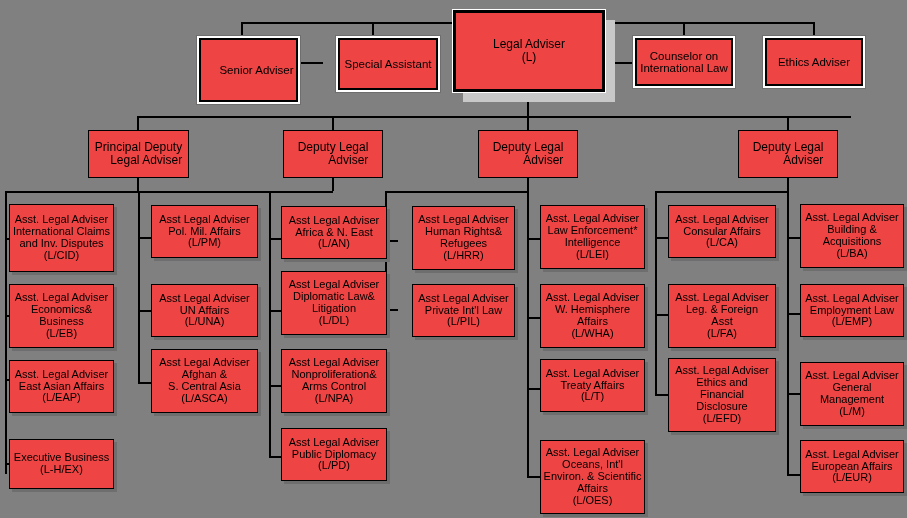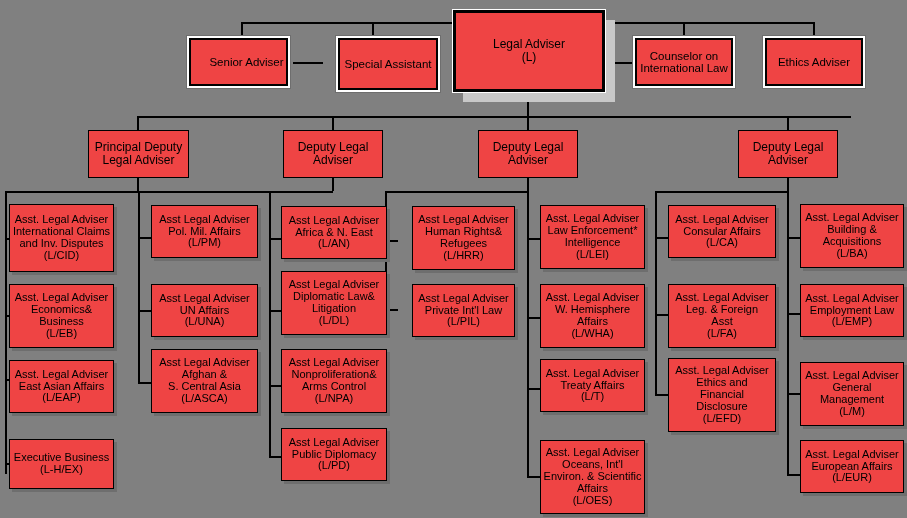--- a/index.html
+++ b/index.html
@@ -49,20 +49,21 @@
     border: 2px solid #000;
     outline: 2px solid #ffffff;
     outline-offset: 0px;
     font-size: 11.5px;
     box-shadow: 0 0 0 3px #6e6e6e;
   }
   
   .box.deputy {
     border: 1px solid #000;
     font-size: 12px;
+    text-align: right;
   }
   
   .box.leaf {
     border: 1px solid #000;
     font-size: 11px;
     box-shadow: 3px 3px 0 0 #6e6e6e;
     text-align: center;
   }
 </style>
 </head>
@@ -132,21 +133,21 @@
   <div class="ln lnh" style="left:655px; top:394px; width:13px;"></div>
 
   <div class="ln lnh" style="left:787px; top:237px; width:13px;"></div>
   <div class="ln lnh" style="left:787px; top:313px; width:13px;"></div>
   <div class="ln lnh" style="left:787px; top:393px; width:13px;"></div>
   <div class="ln lnh" style="left:787px; top:474px; width:13px;"></div>
 
   <div class="box lead" style="left:453px; top:10px; width:152px; height:82px;">Legal Adviser
 (L)</div>
 
-  <div class="box staff" style="left:189px; top:38px; width:99px; height:48px;padding-left:16px;">Senior Adviser</div>
+  <div class="box staff" style="left:199px; top:38px; width:99px; height:64px;padding-left:16px;">Senior Adviser</div>
   <div class="box staff" style="left:338px; top:38px; width:100px; height:52px;">Special Assistant</div>
   <div class="box staff" style="left:635px; top:38px; width:98px; height:48px;">Counselor on
 International Law</div>
   <div class="box staff" style="left:765px; top:38px; width:98px; height:48px;">Ethics Adviser</div>
 
   <div class="box deputy" style="left:88px; top:130px; width:101px; height:48px;">Principal Deputy
 Legal Adviser</div>
   <div class="box deputy" style="left:283px; top:130px; width:100px; height:48px;">Deputy Legal
 Adviser</div>
   <div class="box deputy" style="left:478px; top:130px; width:100px; height:48px;">Deputy Legal

